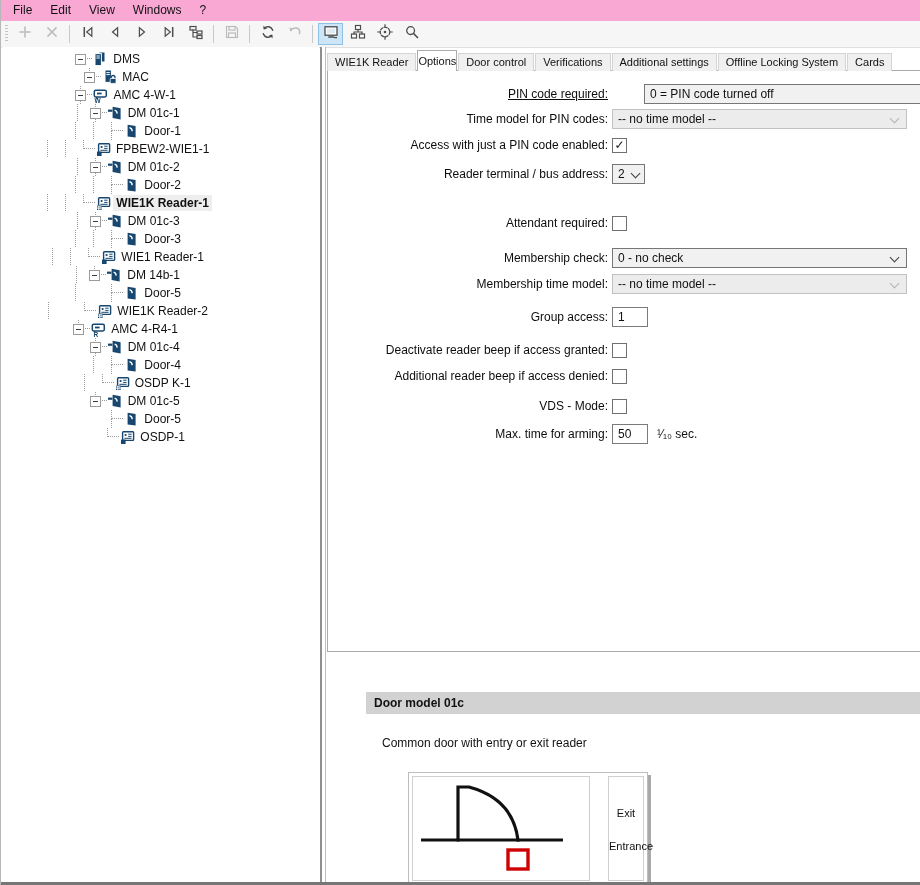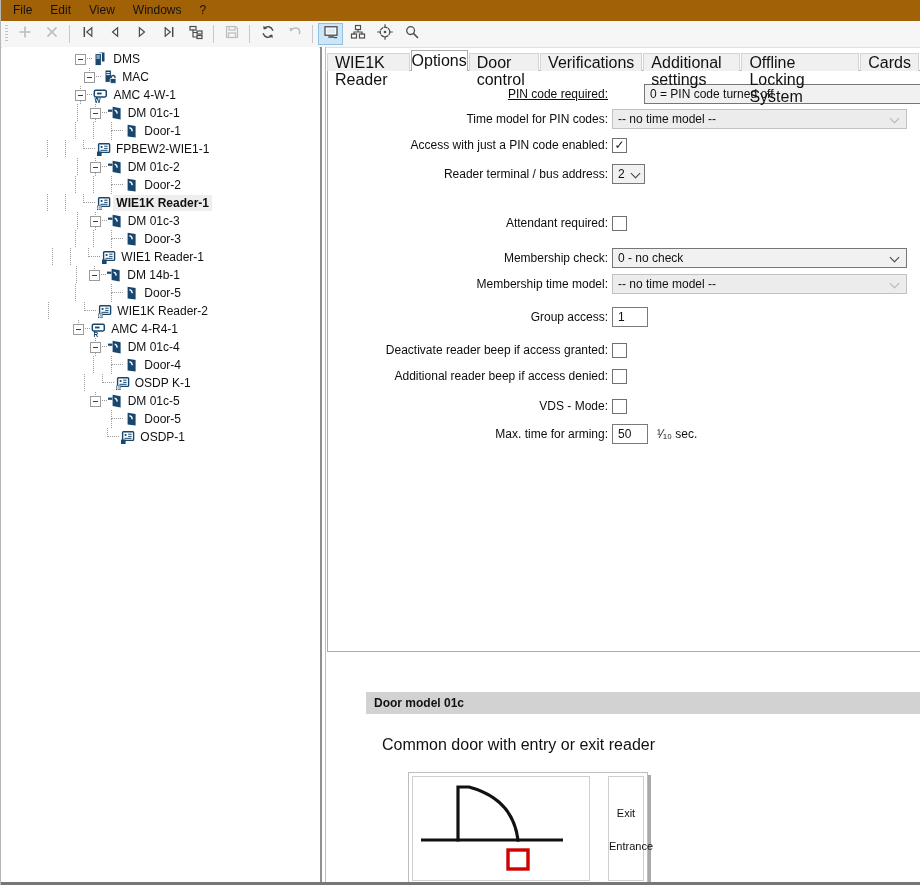--- a/index.html
+++ b/index.html
@@ -1,21 +1,21 @@
 <!DOCTYPE html>
 <html><head>
 <meta charset="utf-8">
 <style>
   html,body{margin:0;padding:0;}
   body{width:920px;height:885px;position:relative;overflow:hidden;background:#ffffff;
        font-family:"Liberation Sans",sans-serif;color:#111;}
   #app{position:absolute;inset:0;border-left:1px solid #b7b7b7;box-sizing:border-box;}
 
   
-  #menubar{position:absolute;left:0;top:0;right:0;height:21px;background:#a16207;
+  #menubar{position:absolute;left:0;top:0;right:0;height:21px;background:#f9a8d4;
            display:flex;align-items:center;padding-left:3px;font-size:12px;}
   .menu-item{padding:0 9px;line-height:21px;cursor:default;}
 
   
   #toolbar{position:absolute;left:0;top:21px;right:0;height:26px;background:#f6f6f6;
            border-bottom:1px solid #e0e0e0;display:flex;align-items:center;padding-left:3px;}
   .grip{width:3px;height:18px;margin:0 3px 0 1px;
         background:repeating-linear-gradient(to bottom,#c3c3c3 0,#c3c3c3 1px,transparent 1px,transparent 3px);}
   .tbtn{width:25px;height:22px;display:flex;align-items:center;justify-content:center;
         border:1px solid transparent;box-sizing:border-box;margin:0 1px;}
@@ -39,21 +39,21 @@
   .tlabel{padding:1px 3px;line-height:14px;}
   .tlabel.selected{font-weight:bold;background:#eeeeee;}
 
   
   #splitter{position:absolute;left:319px;top:47px;width:6px;bottom:0;background:#ffffff;
         border-left:2px solid #8f8f8f;border-right:1px solid #bdbdbd;box-sizing:border-box;}
 
   
   #tabbar{position:absolute;left:326px;top:50px;height:21px;display:flex;align-items:flex-end;z-index:3;}
   .tab{height:18px;background:#f0f0f0;border:1px solid #d4d4d4;border-bottom:none;
-       padding:0 7px;font-size:16px;line-height:17px;margin-right:1px;box-sizing:border-box;}
+       padding:0 7px;font-size:11px;line-height:17px;margin-right:1px;box-sizing:border-box;}
   .tab.active{height:21px;background:#ffffff;border:1px solid #ababab;border-bottom:none;
        line-height:20px;padding:0 0;}
   #panel-box{position:absolute;left:326px;top:70px;width:596px;height:582px;background:#fff;
        border:1px solid #ababab;box-sizing:border-box;z-index:1;}
   #form-layer{position:absolute;inset:0;z-index:2;pointer-events:none;}
   #form-layer *{pointer-events:auto;}
   .flabel{position:absolute;width:278px;left:329px;text-align:right;font-size:12px;line-height:14px;color:#0d0d0d;}
   .combo{position:absolute;left:611px;width:295px;height:20px;background:#f1f1f1;border:1px solid #767676;
        font-size:12px;line-height:18px;padding-left:5px;box-sizing:border-box;white-space:nowrap;overflow:hidden;}
   .combo .chev{position:absolute;right:8px;top:5px;width:6px;height:6px;
@@ -64,21 +64,21 @@
   .combo.small .chev{right:5px;}
   .cb{position:absolute;left:611px;width:13px;height:13px;background:#fff;border:1px solid #707070;
        box-sizing:content-box;font-size:12px;line-height:13px;text-align:center;color:#1b1b1b;}
   .tinput{position:absolute;left:611px;width:36px;height:20px;background:#fff;border:1px solid #7a7a7a;
        font-size:12px;line-height:18px;padding-left:5px;box-sizing:border-box;}
   .fsuffix{position:absolute;left:656px;font-size:12px;line-height:14px;}
 
   
   #dm-header{position:absolute;left:365px;top:692px;width:557px;height:22px;background:#d2d2d2;
        font-size:12px;font-weight:bold;line-height:22px;padding-left:8px;box-sizing:border-box;}
-  #dm-caption{position:absolute;left:381px;top:736px;font-size:16px;}
+  #dm-caption{position:absolute;left:381px;top:736px;font-size:12px;}
   #dm-box{position:absolute;left:407px;top:772px;width:240px;height:113px;background:#fff;
        border:1px solid #bdbdbd;box-shadow:3px 3px 0 #a9a9a9;box-sizing:border-box;
        display:flex;padding:3px;}
   #dm-draw{flex:1;border:1px solid #cfcfcf;position:relative;}
   #dm-side{width:50px;border:1px solid #cfcfcf;margin-left:18px;position:relative;font-size:11px;}
   #dm-exit{position:absolute;left:0;right:0;top:30px;text-align:center;}
   #dm-entrance{position:absolute;left:0;right:0;top:63px;text-align:center;}
 
   #bottom-strip{position:absolute;left:0;right:0;bottom:0;height:3px;background:#767676;}
 </style>

